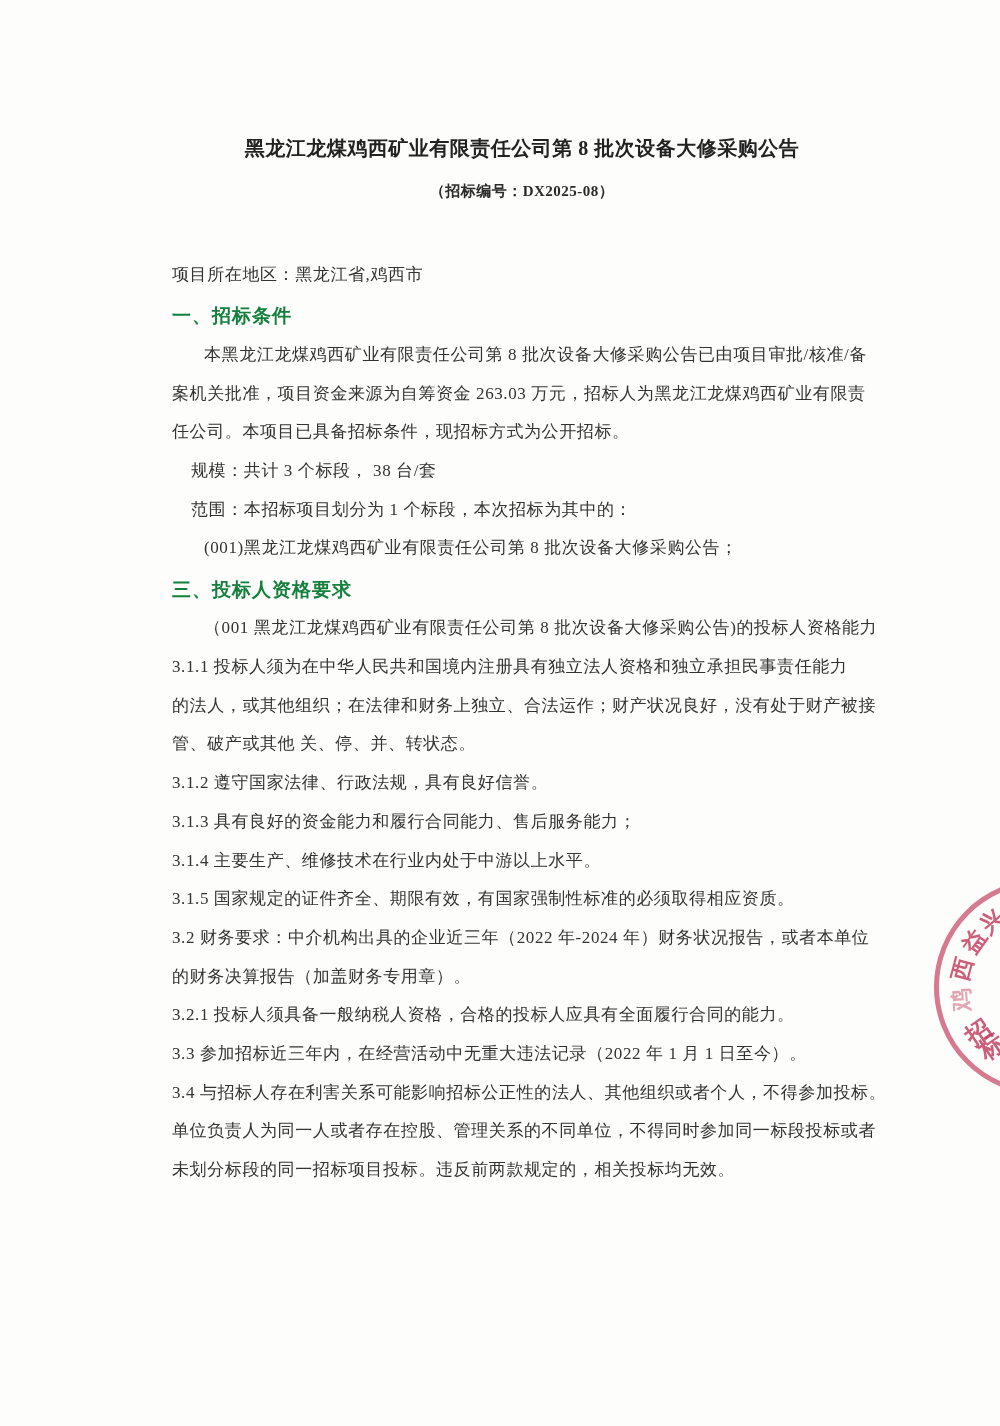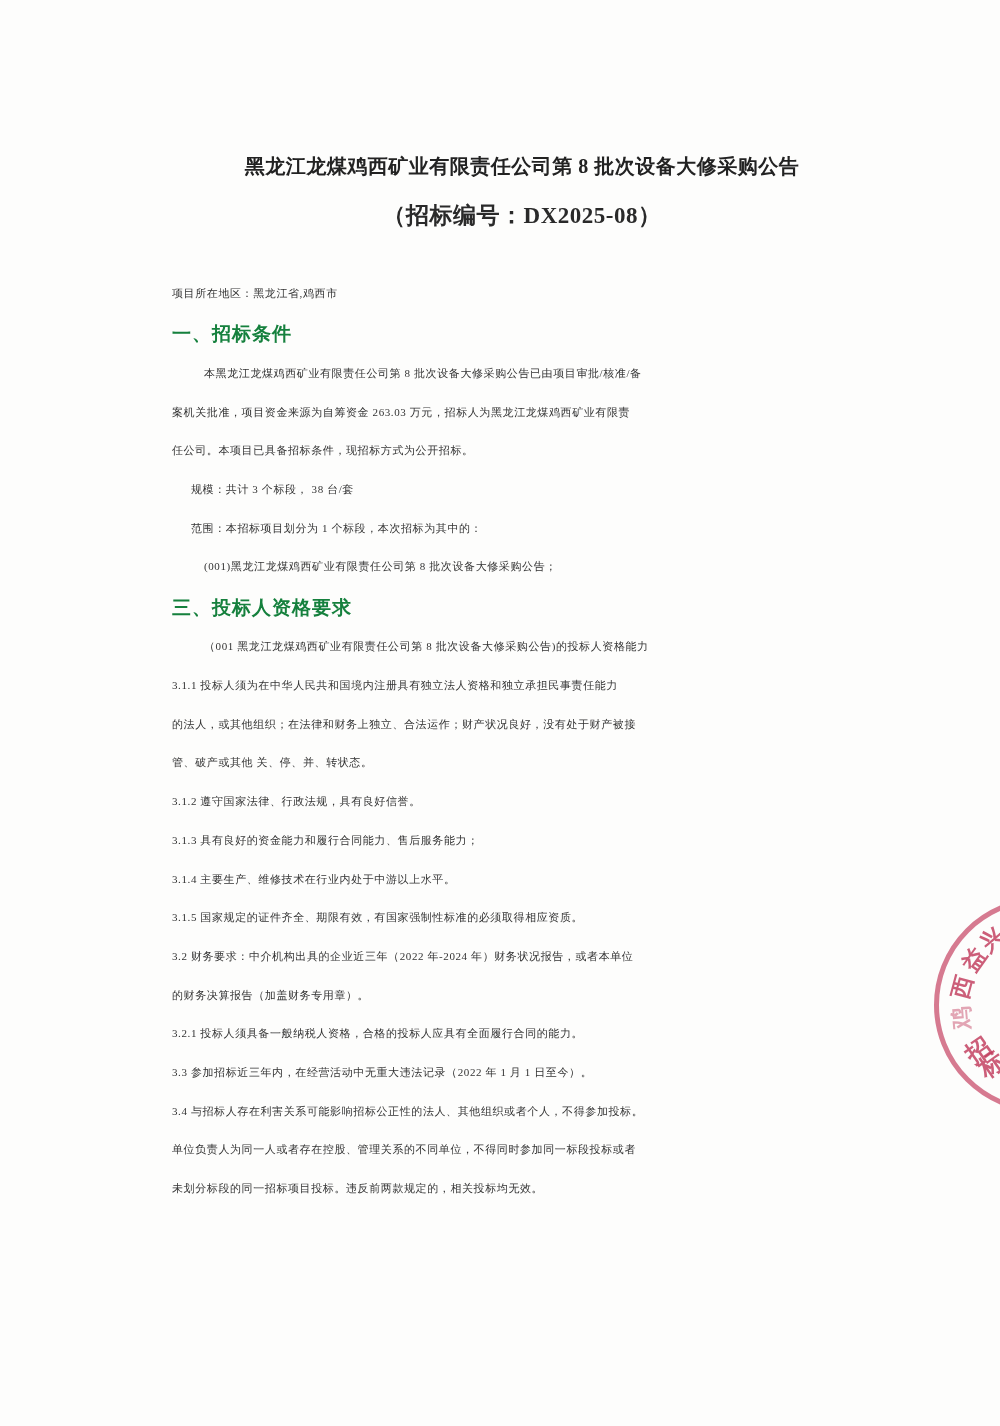--- a/index.html
+++ b/index.html
@@ -6,55 +6,55 @@
   html, body { width: 1000px; }
   body {
     width: 1000px;
     height: 1426px;
     position: relative;
     overflow: hidden;
     background: #fdfdfc;
     font-family: "Liberation Serif", "DejaVu Serif", serif;
     color: #2e2e2e;
   }
-  .page { position: absolute; inset: 0; overflow: hidden; margin-top: 18px; }
+  .page { position: absolute; inset: 0; overflow: hidden; }
 
   
   .header {
     position: absolute;
     left: 172px;
     top: 132px;
     width: 700px;
     text-align: center;
   }
   .title {
     font-size: 20px;
     font-weight: 600;
     letter-spacing: 0.5px;
     line-height: 32px;
     color: #222;
   }
   .subtitle {
     margin-top: 18px;
-    font-size: 23px;
+    font-size: 15px;
     font-weight: 600;
     letter-spacing: 0.5px;
     color: #2a2a2a;
   }
 
   
   .doc {
     position: absolute;
     left: 172px;
     top: 256px;
     width: 706px;
   }
   .line {
     line-height: 38.7px;
-    font-size: 11px;
+    font-size: 17px;
     letter-spacing: 0.6px;
     white-space: nowrap;
     color: #333;
   }
   .heading {
     font-size: 19px;
     font-weight: 700;
     color: #15803d;
     letter-spacing: 1px;
     margin-top: 2.5px;

